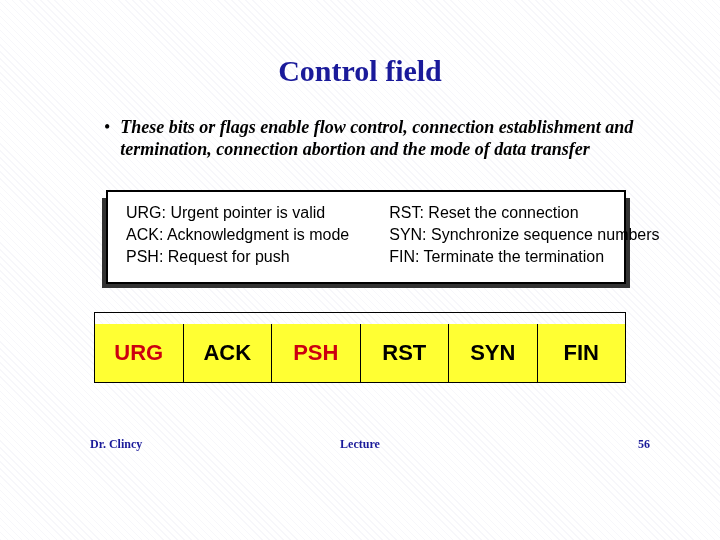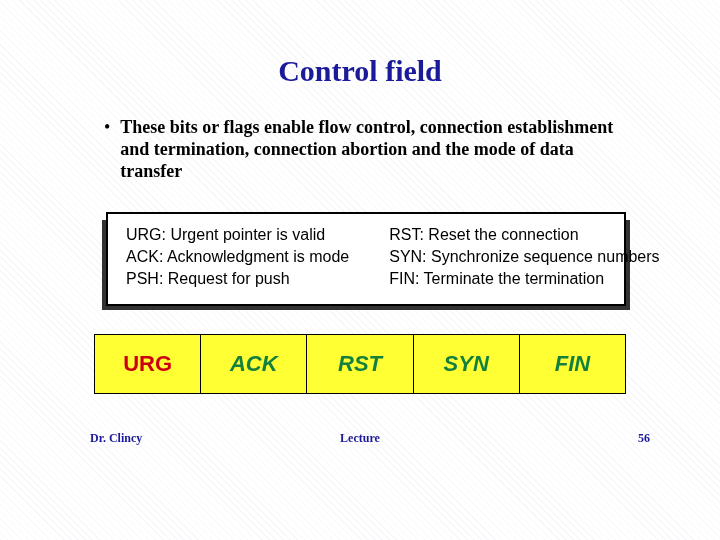--- a/index.html
+++ b/index.html
@@ -42,20 +42,21 @@
     font-size: 18px;
     color: #000;
     margin-right: 10px;
     line-height: 22px;
   }
   .bullet-text {
     font-size: 18px;
     font-weight: bold;
     color: #000;
     line-height: 22px;
+    font-style: italic;
   }
   .defs-wrap {
     position: relative;
     margin: 0 54px 0 54px;
     padding-left: 12px;
   }
   .defs-shadow {
     position: absolute;
     top: 8px; left: 8px; right: -4px; bottom: -4px;
     background: #333;
@@ -82,27 +83,28 @@
   }
   .flag-cell {
     flex: 1 1 0;
     background: #ffff33;
     border-left: 1px solid #000;
     text-align: center;
     padding: 16px 0;
     font-family: Arial, Helvetica, sans-serif;
     font-weight: bold;
     font-size: 22px;
+    margin-top: 11px;
   }
   .flag-cell:first-child { border-left: none; }
   .flag-red { color: #cc0010; }
-  .flag-black { color: #15803d; font-style: italic; }
+  .flag-black { color: #000000; }
   .footer {
     position: absolute;
-    left: 0; right: 0; bottom: 18px;
+    left: 0; right: 0; bottom: 12px;
     display: flex;
     justify-content: space-between;
     padding: 0 70px 0 90px;
     font-size: 12px;
     font-weight: bold;
     color: #1a1a9a;
   }
   .footer .center { position: absolute; left: 50%; transform: translateX(-50%); font-family: Liberation Serif, serif; }
 </style>
 </head>
@@ -129,20 +131,21 @@
         <div>RST: Reset the connection</div>
         <div>SYN: Synchronize sequence numbers</div>
         <div>FIN: Terminate the termination</div>
       </div>
     </div>
   </div>
 
   <div class="flags-row">
     <div class="flag-cell flag-red">URG</div>
     <div class="flag-cell flag-black">ACK</div>
+    <div class="flag-cell flag-red">PSH</div>
     <div class="flag-cell flag-black">RST</div>
     <div class="flag-cell flag-black">SYN</div>
     <div class="flag-cell flag-black">FIN</div>
   </div>
 
   <div class="footer">
     <span>Dr. Clincy</span>
     <span class="center">Lecture</span>
     <span>56</span>
   </div>

